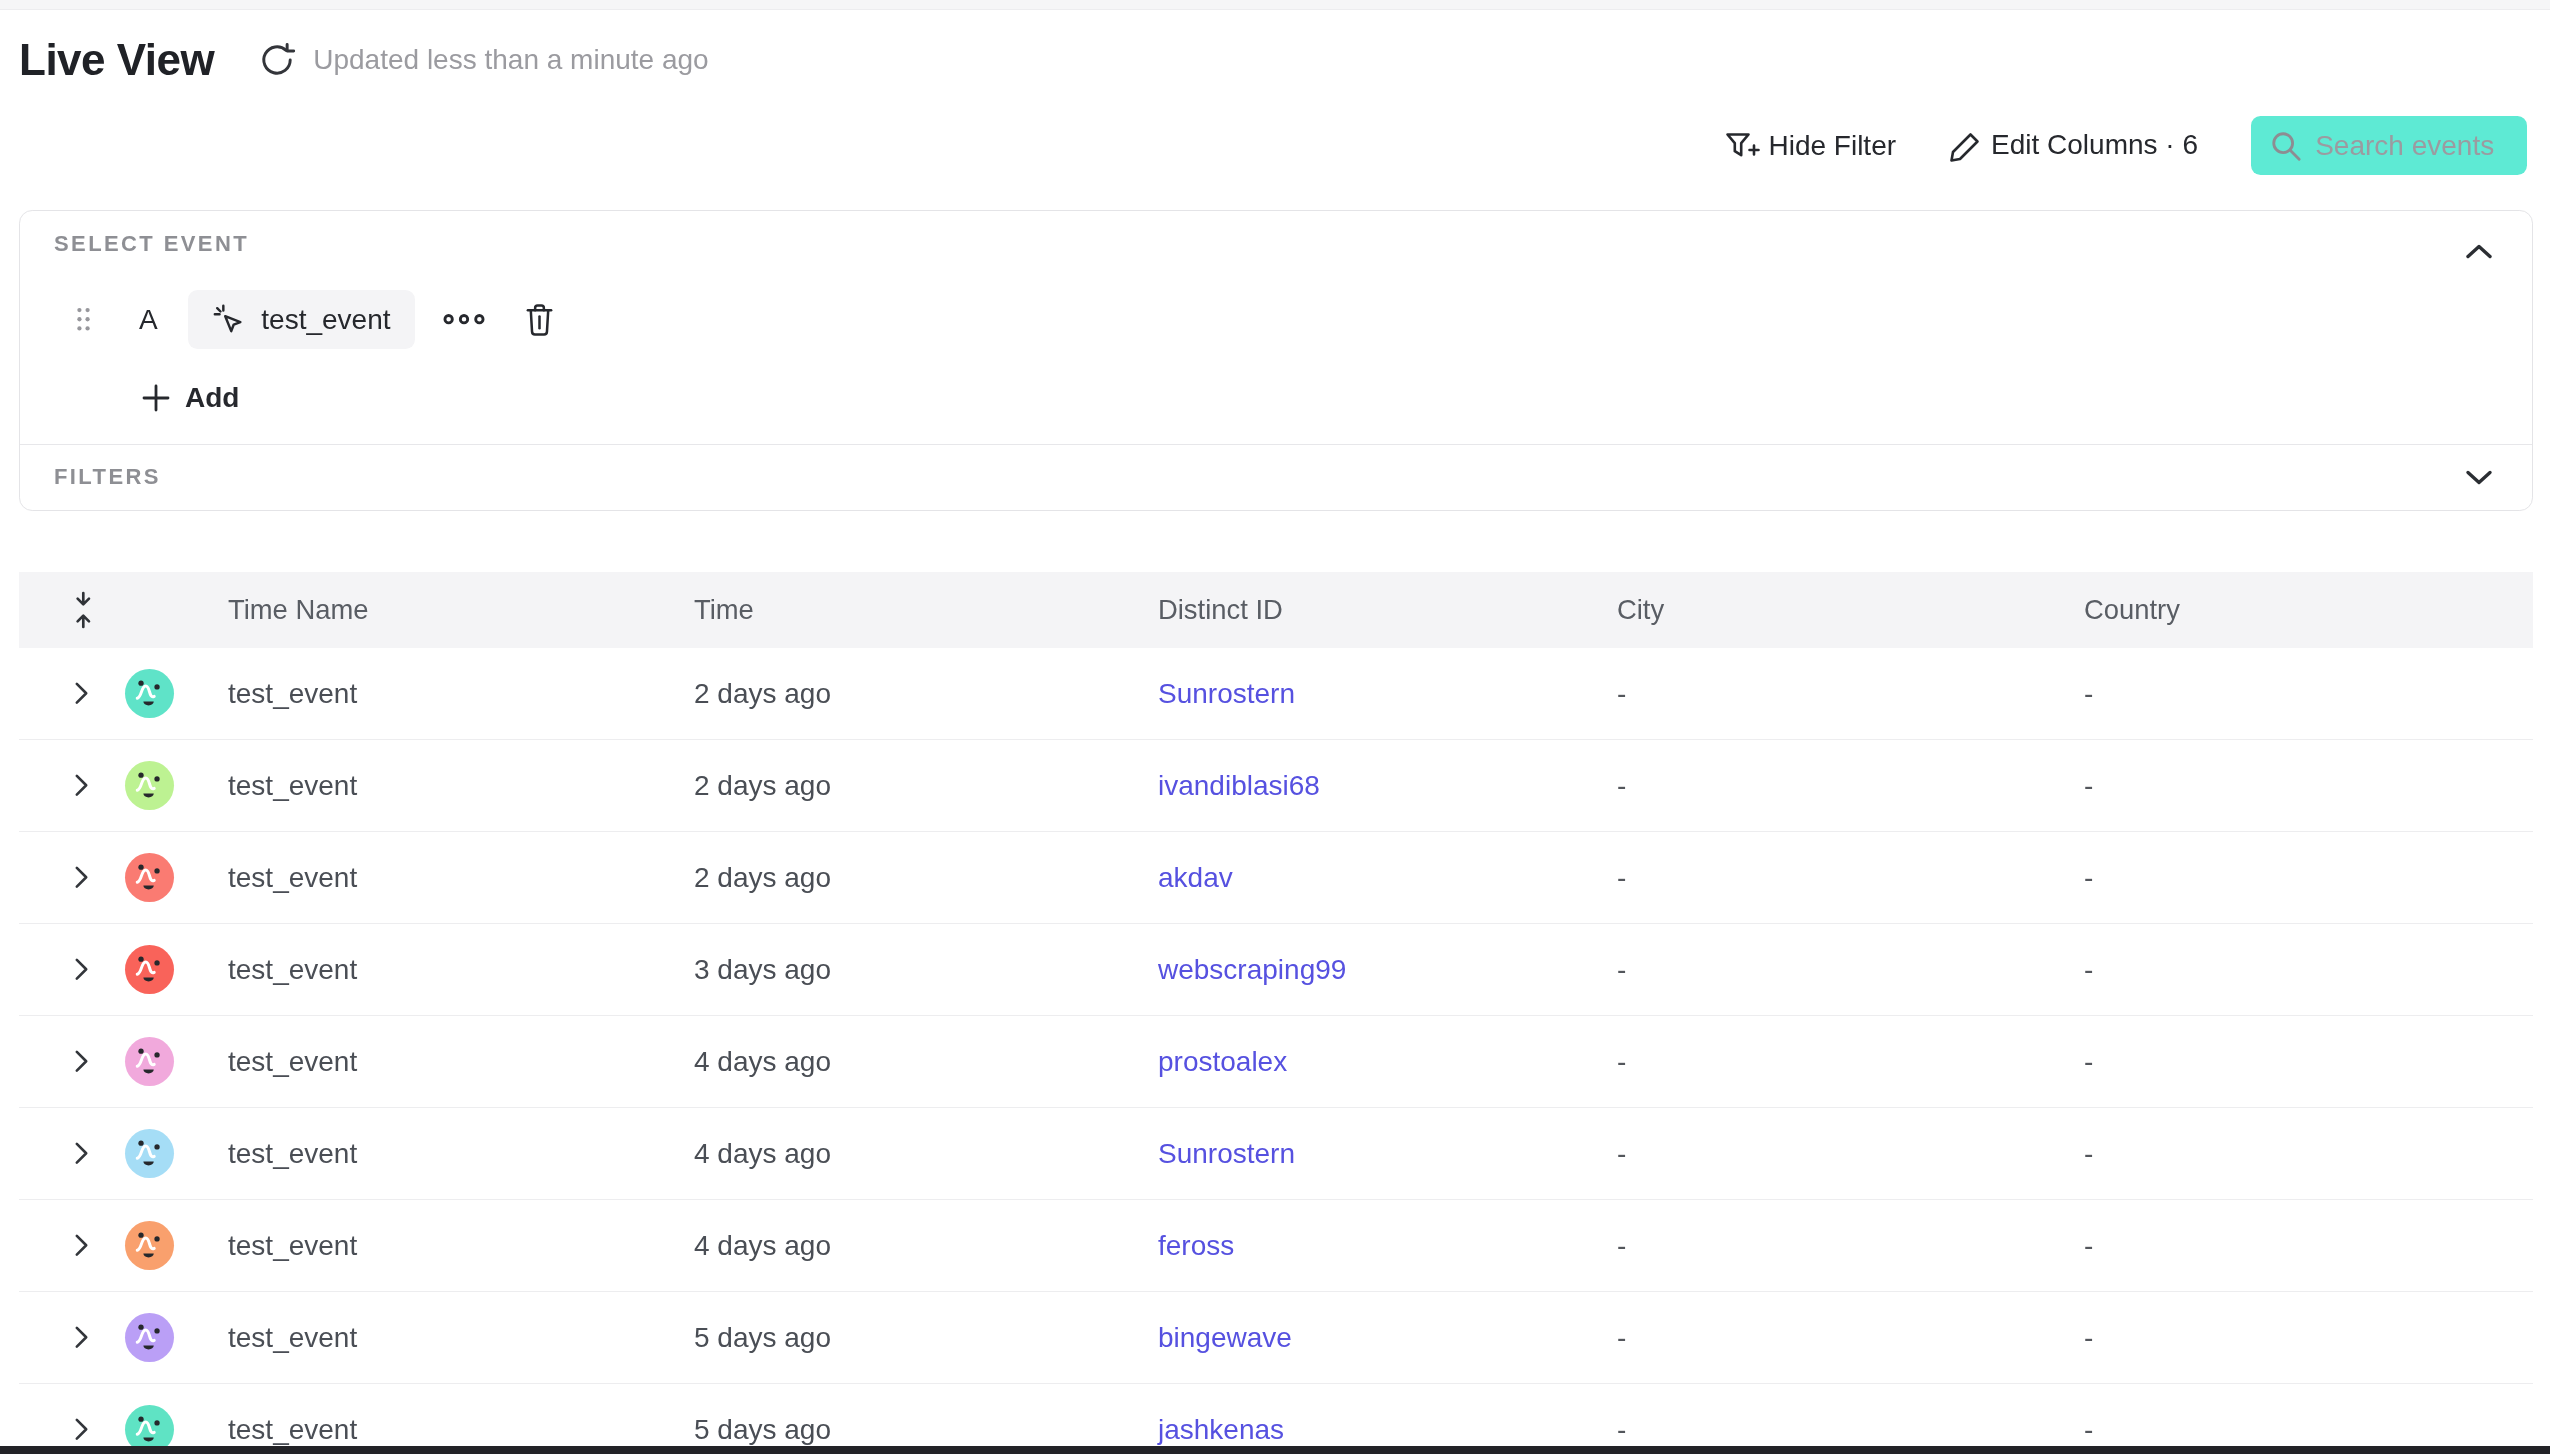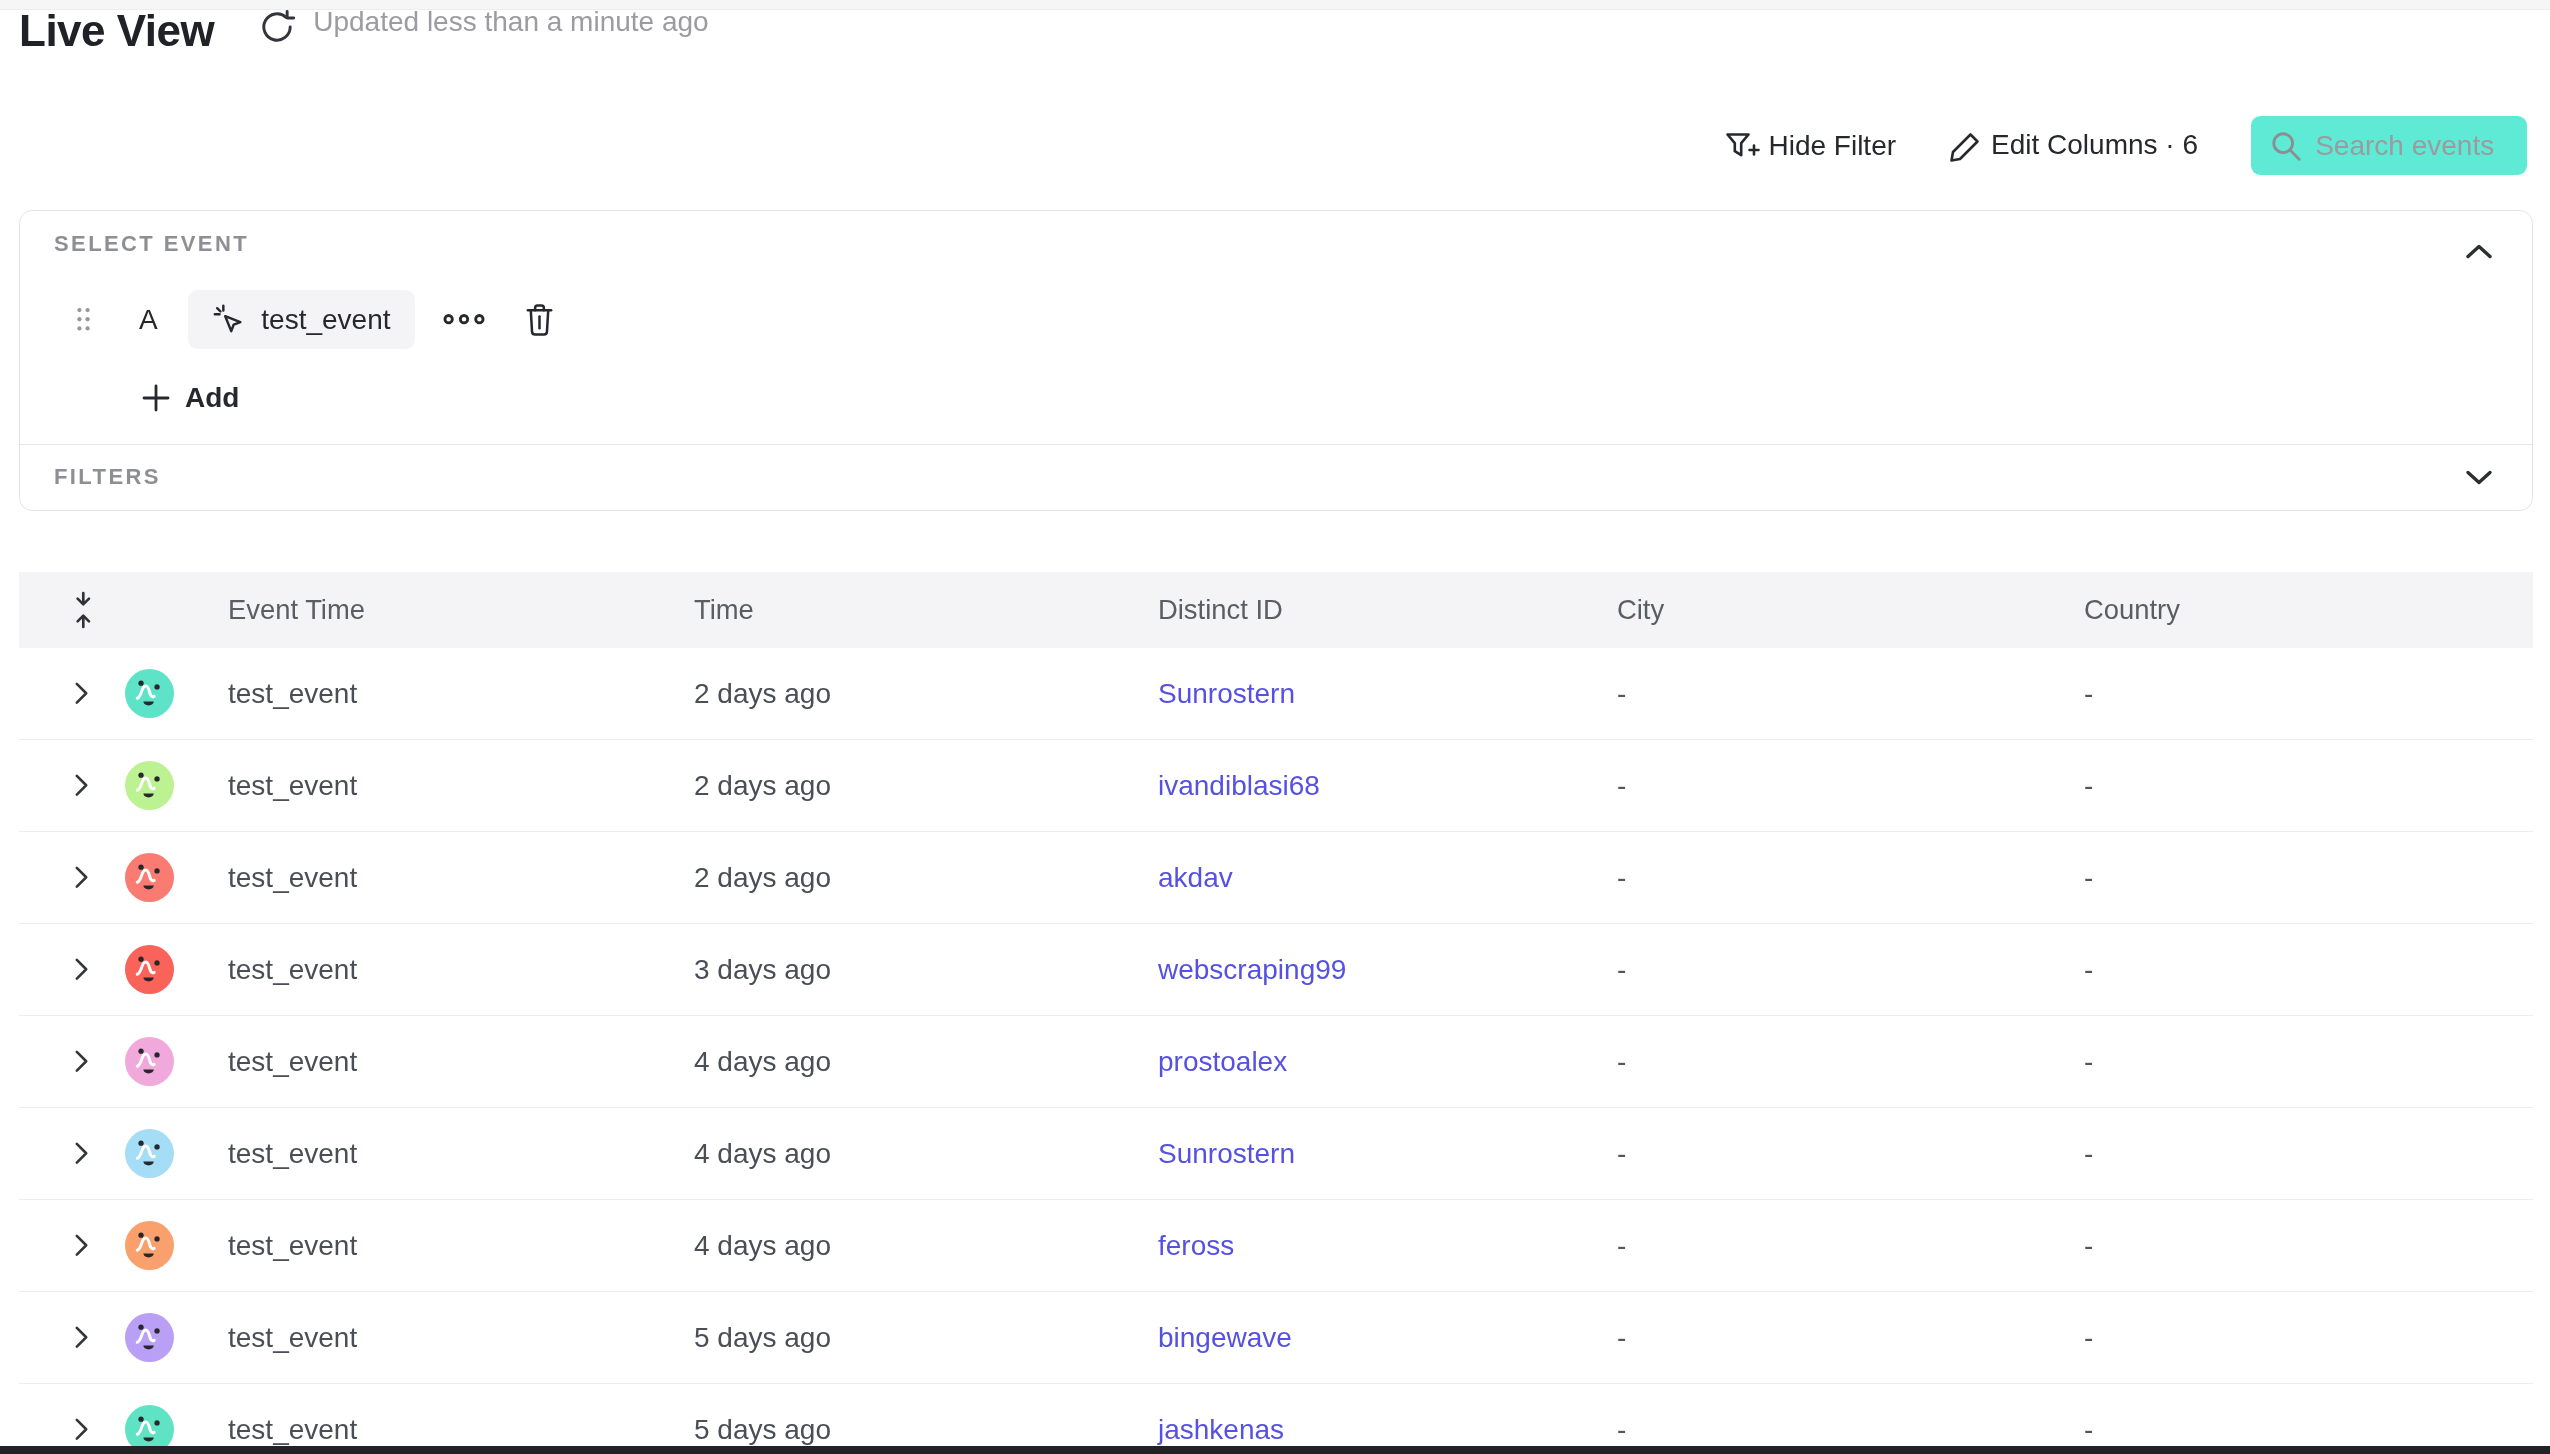--- a/index.html
+++ b/index.html
@@ -5,22 +5,22 @@
   * { margin:0; padding:0; box-sizing:border-box; }
   html,body { background:#fff; }
   body {
     width:2550px; height:1455px; position:relative; overflow:hidden;
     font-family:"Liberation Sans","DejaVu Sans",sans-serif; color:#4a4e55;
   }
   .top-strip { position:absolute; top:0; left:0; width:100%; height:10.4px;
     background:#f6f6f7; border-bottom:0.9px solid #ededef; }
 
   
-  .page-header { position:absolute; left:19px; top:6px; height:91px;
-    display:flex; align-items:flex-start; }
+  .page-header { position:absolute; left:19px; top:14px; height:91px;
+    display:flex; align-items:center; }
   .page-title { font-size:44px; font-weight:700; color:#202227; letter-spacing:-0.5px; }
   .refresh-btn { margin-left:42px; width:42px; height:42px; border:none; background:none;
     display:flex; align-items:center; justify-content:center; cursor:pointer; }
   .updated { margin-left:15px; font-size:28px; color:#9b9ba0; }
 
   
   .toolbar { position:absolute; top:116px; right:23px; height:59px;
     display:flex; align-items:center; gap:53px; }
   .tool-btn { display:flex; align-items:flex-start; gap:8px; border:none; background:none;
     font-family:inherit; font-size:28px; font-weight:500; color:#26282d; cursor:pointer; }
@@ -223,21 +223,21 @@
   <div class="thead grid-cols">
     <div class="th-collapse">
       <span>
         <svg width="24.6" height="40" viewBox="0 0 26 42">
           <path d="M13 3v11M7 9l6 6 6-6" fill="none" stroke="#2f3237" stroke-width="2.8" stroke-linecap="round" stroke-linejoin="round"></path>
           <path d="M13 39V28M7 33l6-6 6 6" fill="none" stroke="#2f3237" stroke-width="2.8" stroke-linecap="round" stroke-linejoin="round"></path>
         </svg>
       </span>
     </div>
     <div class="th"></div>
-    <div class="th">Event Time</div>
+    <div class="th">Time Name</div>
     <div class="th">Time</div>
     <div class="th">Distinct ID</div>
     <div class="th">City</div>
     <div class="th">Country</div>
   </div>
 
   <div class="tr grid-cols">
     <div class="td-expand">
         <button class="icon-btn">
           <svg width="15" height="24.6" viewBox="0 0 16 26">

